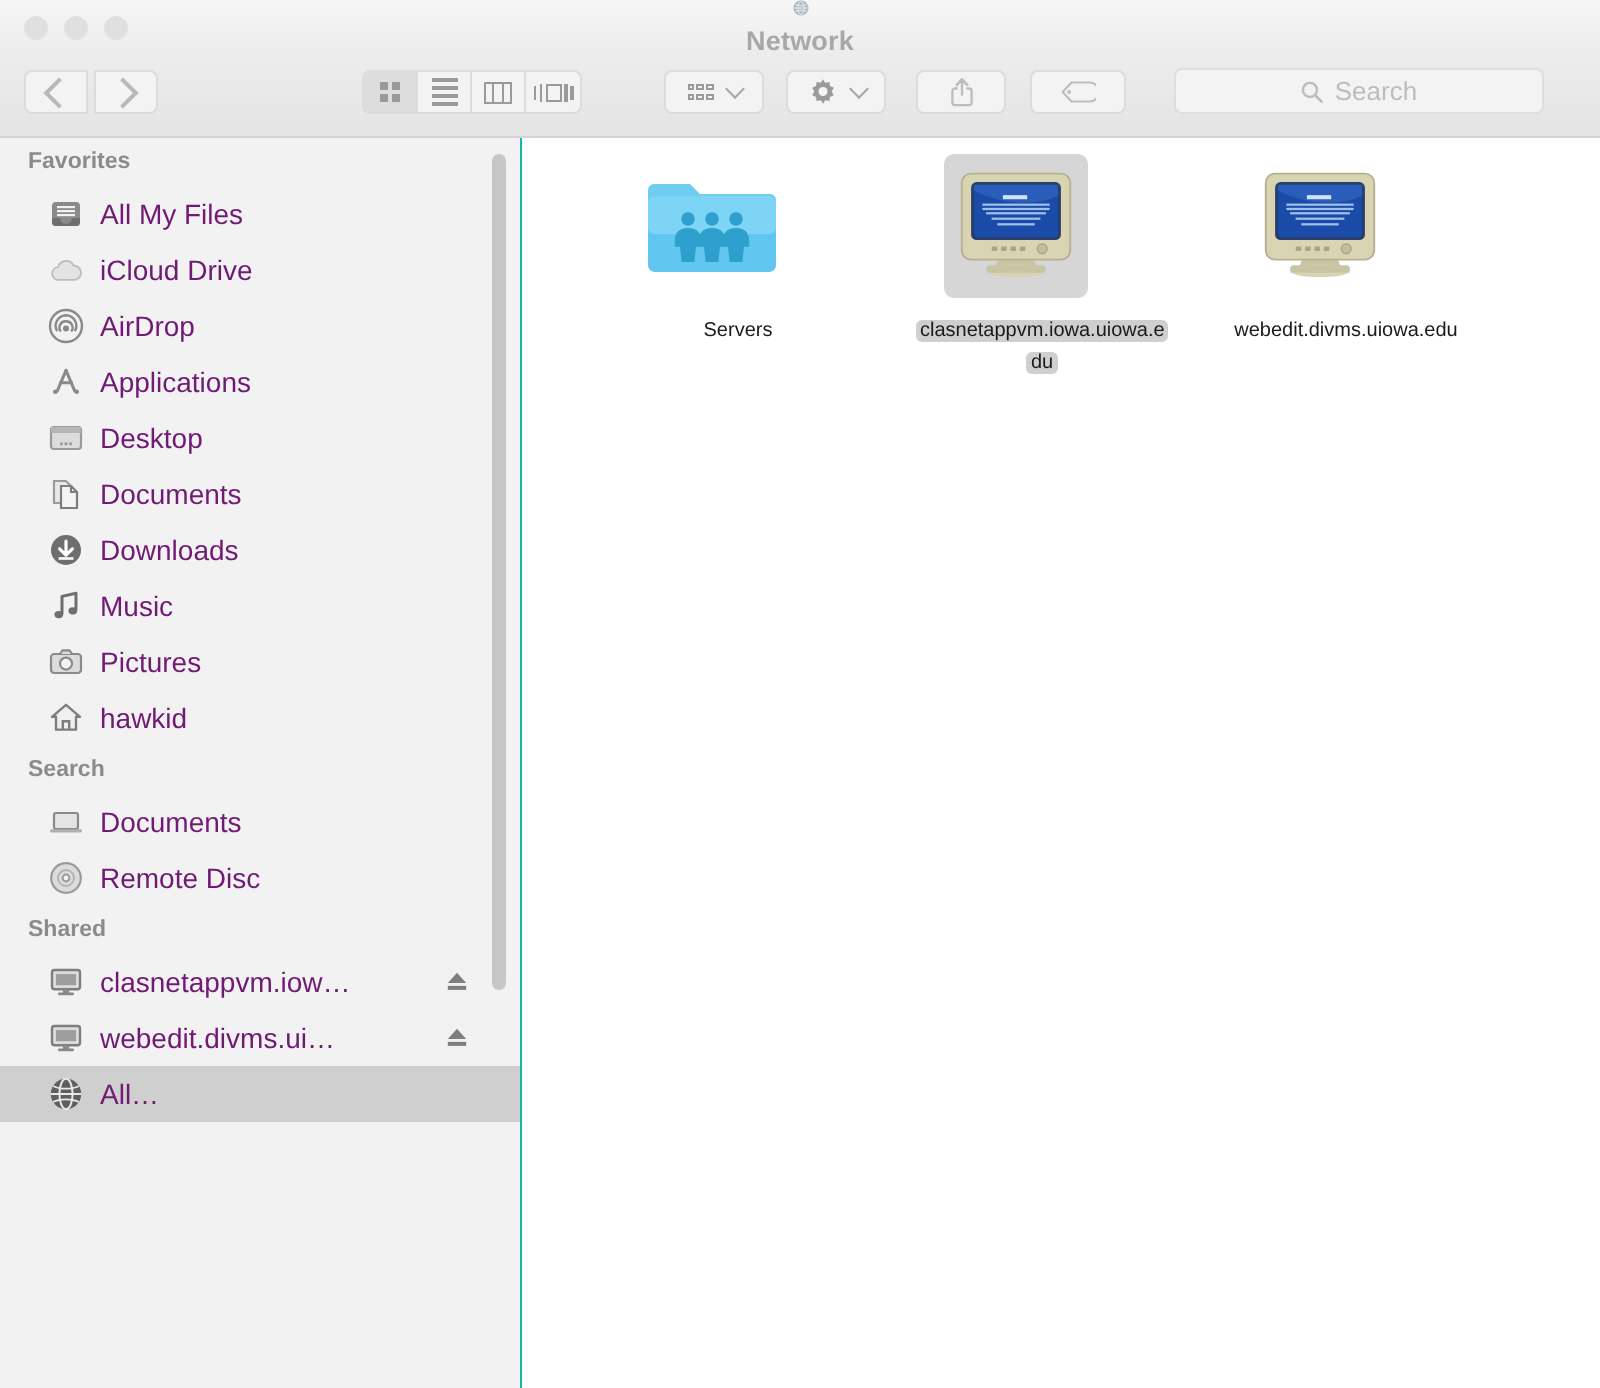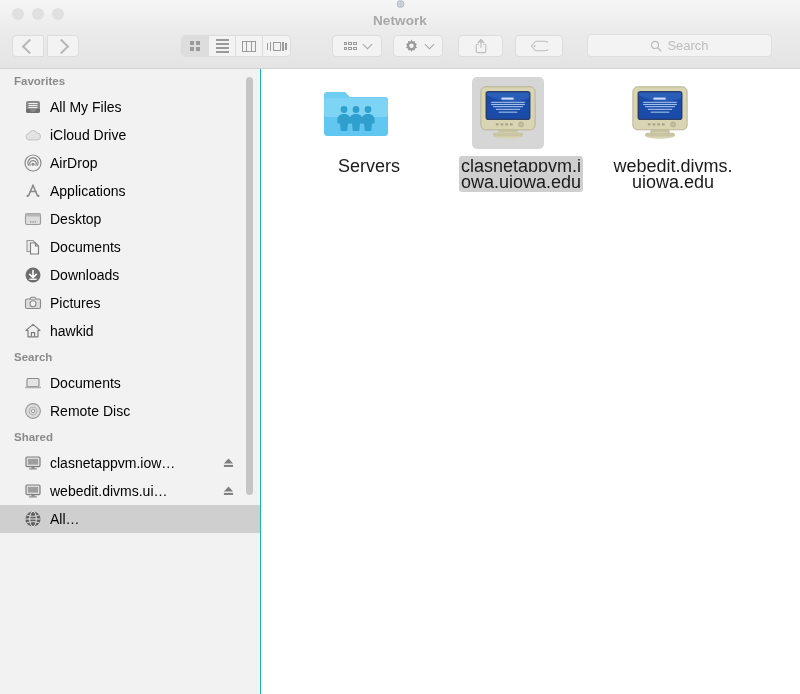--- a/index.html
+++ b/index.html
@@ -145,21 +145,21 @@
     position: relative;
   }
   .sb-item.selected { background: #cfcfcf; }
   .sb-icon {
     width: 18px; height: 18px;
     margin-right: 8px;
     flex: 0 0 18px;
     display: flex; align-items: center; justify-content: center;
   }
   .sb-label {
-    font-size: 14px; color: #000000;
+    font-size: 14px; color: #701a75;
     white-space: nowrap;
     overflow: hidden;
   }
   .eject {
     position: absolute; right: 26px; top: 50%;
     transform: translateY(-50%);
     width: 11px; height: 12px;
   }
   .sb-scrollbar {
     position: absolute; left: 246px; top: 8px;
@@ -187,21 +187,21 @@
     display: flex; flex-direction: column; align-items: center;
   }
   .gi-icon {
     width: 72px; height: 72px;
     display: flex; align-items: center; justify-content: center;
     border-radius: 5px;
     margin-bottom: 9px;
   }
   .gi-icon.sel { background: #d6d6d6; }
   .gi-label {
-    font-size: 18px; color: #1a1a1a;
+    font-size: 10px; color: #1a1a1a;
     text-align: center;
     line-height: 16px;
     max-width: 142px;
     word-break: break-all;
     margin-left: 26px;
   }
   .gi-label span {
     background: transparent;
     padding: 0 2px;
     border-radius: 3px;
@@ -407,20 +407,30 @@
       <span class="sb-icon">
         <svg viewBox="0 0 18 18" width="18" height="18">
           <circle cx="9" cy="9" r="7.5" fill="#6e6e6e"></circle>
           <path d="M9 4.5 v6.4 M5.8 8.4 L9 11.6 L12.2 8.4" fill="none" stroke="#ffffff" stroke-width="1.6" stroke-linecap="round" stroke-linejoin="round"></path>
           <rect x="5.3" y="12.6" width="7.4" height="1.3" fill="#ffffff"></rect>
         </svg>
       </span>
       <span class="sb-label">Downloads</span>
     </div>
 
+    <div class="sb-item">
+      <span class="sb-icon">
+        <svg viewBox="0 0 18 18" width="18" height="18">
+          <path d="M7 13 V4.2 L14 2.6 V11" fill="none" stroke="#6e6e6e" stroke-width="1.5" stroke-linejoin="round"></path>
+          <ellipse cx="5.4" cy="13.3" rx="2.2" ry="1.8" fill="#6e6e6e"></ellipse>
+          <ellipse cx="12.4" cy="11.4" rx="2.2" ry="1.8" fill="#6e6e6e"></ellipse>
+        </svg>
+      </span>
+      <span class="sb-label">Music</span>
+    </div>
 
     <div class="sb-item">
       <span class="sb-icon">
         <svg viewBox="0 0 18 16" width="18" height="16">
           <rect x="1.5" y="4" width="15" height="9.5" rx="1.6" fill="#dcdcdc" stroke="#8a8a8a" stroke-width="1.1"></rect>
           <path d="M6 4 L7.2 2.2 h3.6 L12 4" fill="#dcdcdc" stroke="#8a8a8a" stroke-width="1.1" stroke-linejoin="round"></path>
           <circle cx="9" cy="8.8" r="3" fill="#f4f4f4" stroke="#8a8a8a" stroke-width="1.1"></circle>
         </svg>
       </span>
       <span class="sb-label">Pictures</span>

